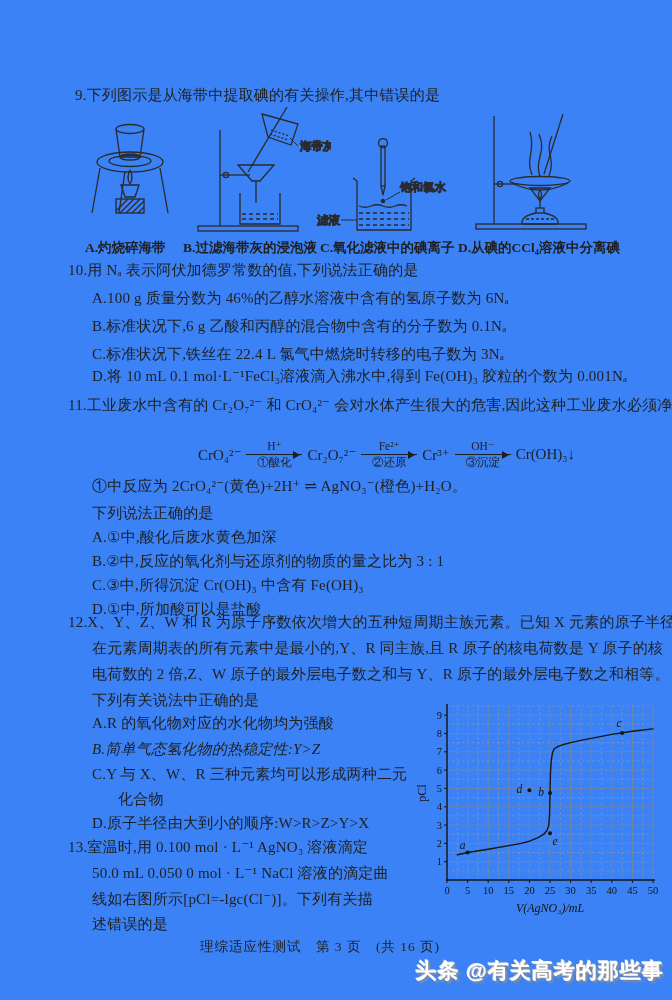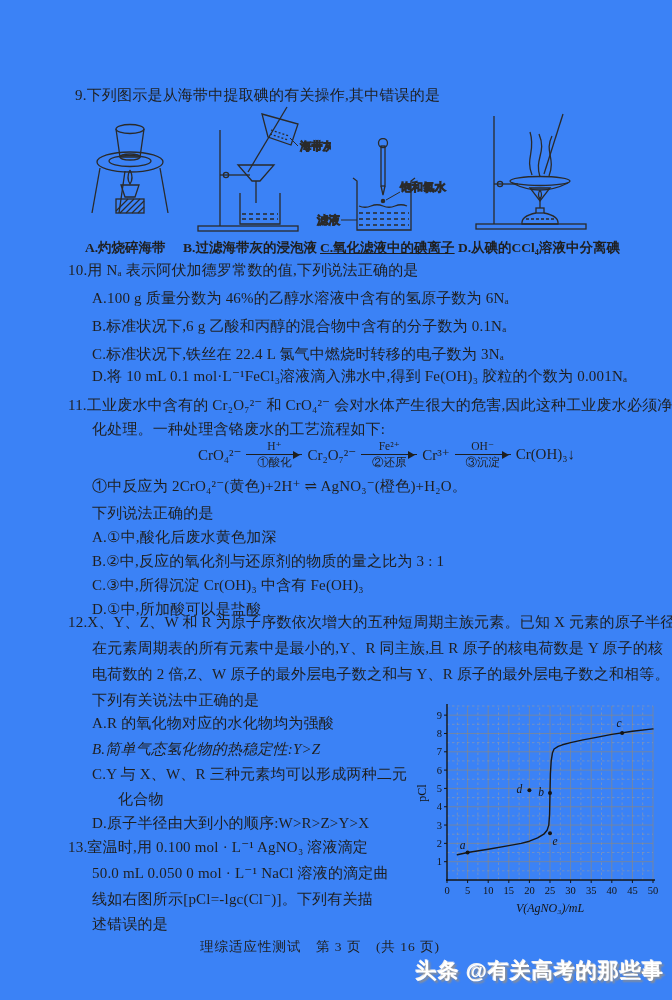--- a/index.html
+++ b/index.html
@@ -113,31 +113,30 @@
       <line x1="74" y1="93" x2="74" y2="104"></line>
       <path d="M74,86 q-3,5 0,9 q3,-4 0,-9"></path>
       <rect x="70" y="104" width="8" height="5"></rect>
       <path d="M70,109 Q55,112 56,120 L92,120 Q93,112 78,109"></path>
       <line x1="60" y1="115" x2="88" y2="115" stroke-dasharray="3 2"></line>
     </svg>
   </div>
 
   <div class="caption" style="left:85px;top:239px;">A.灼烧碎海带</div>
   <div class="caption" style="left:183px;top:239px;">B.过滤海带灰的浸泡液</div>
-  <div class="caption" style="left:320px;top:239px;text-decoration:underline;">C.氧化滤液中的碘离子</div>
+  <div class="caption" style="left:320px;top:239px;">C.氧化滤液中的碘离子</div>
   <div class="caption" style="left:458px;top:239px;">D.从碘的CCl₄溶液中分离碘</div>
 
   <div class="line" style="left:68px;top:261px;">10.用 Nₐ 表示阿伏加德罗常数的值,下列说法正确的是</div>
   <div class="line" style="left:92px;top:289px;">A.100 g 质量分数为 46%的乙醇水溶液中含有的氢原子数为 6Nₐ</div>
   <div class="line" style="left:92px;top:317px;">B.标准状况下,6 g 乙酸和丙醇的混合物中含有的分子数为 0.1Nₐ</div>
   <div class="line" style="left:92px;top:345px;">C.标准状况下,铁丝在 22.4 L 氯气中燃烧时转移的电子数为 3Nₐ</div>
   <div class="line" style="left:92px;top:367px;text-align:right;">D.将 10 mL 0.1 mol·L⁻¹FeCl₃溶液滴入沸水中,得到 Fe(OH)₃ 胶粒的个数为 0.001Nₐ</div>
 
   <div class="line" style="left:68px;top:396px;">11.工业废水中含有的 Cr₂O₇²⁻ 和 CrO₄²⁻ 会对水体产生很大的危害,因此这种工业废水必须净</div>
-  <div class="line" style="left:92px;top:420px;">化处理。一种处理含铬废水的工艺流程如下:</div>
 
   <div class="rxn" style="left:198px;top:440px;align-items:center;">
     <span class="species">CrO₄²⁻</span>
     <span class="arrow">
       <span>H⁺</span>
       <span class="shaft"></span>
       <span>①酸化</span>
     </span>
     <span class="species">Cr₂O₇²⁻</span>
     <span class="arrow">

